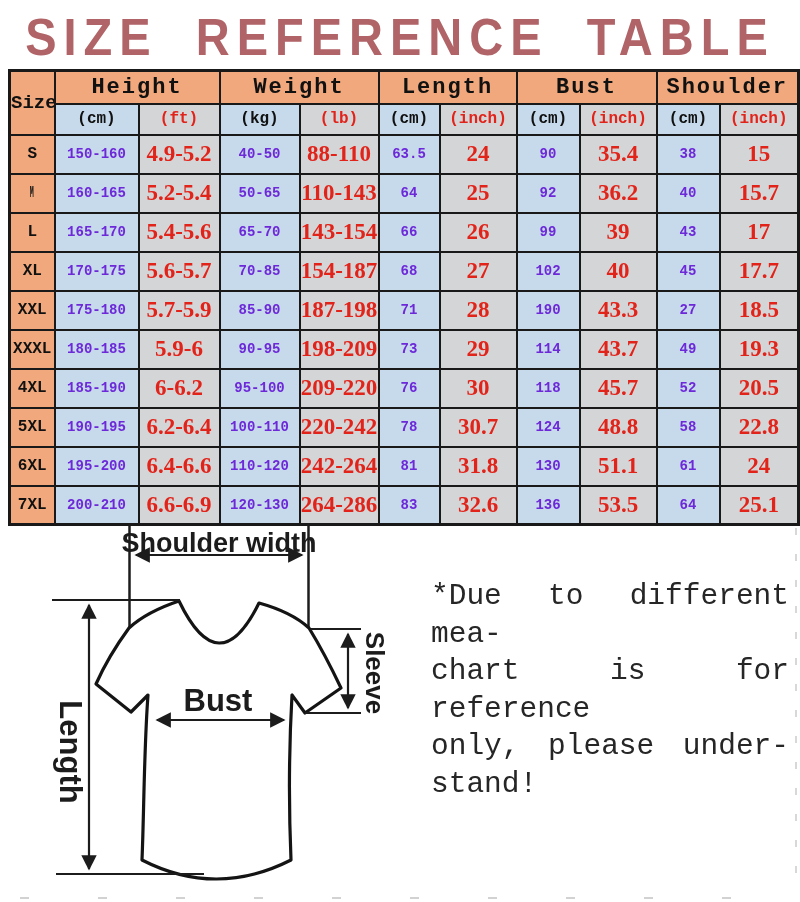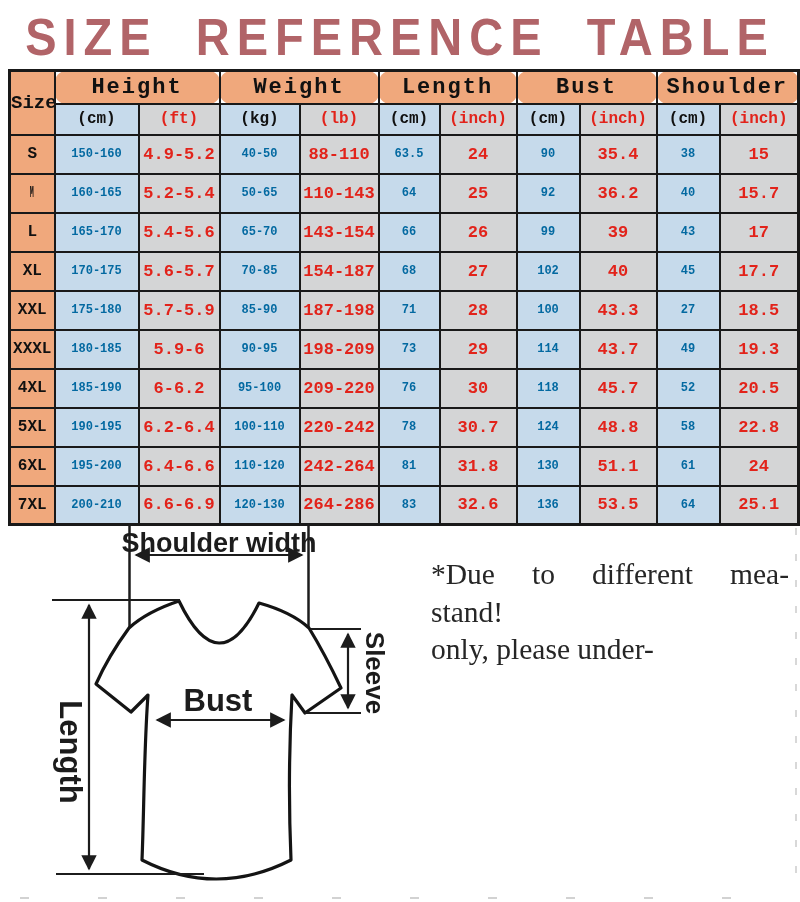--- a/index.html
+++ b/index.html
@@ -33,43 +33,43 @@
   .size-table th,.size-table td{
     border:2px solid var(--border-color);
     text-align:center;vertical-align:middle;padding:0;
     font-family:"Liberation Mono",monospace;font-weight:bold;
     overflow:hidden;white-space:nowrap;
   }
   .size-table thead tr.group-row{height:33px;}
   .size-table thead tr.unit-row{height:31px;}
   .size-table th.group{
     background:var(--header-bg);color:#111;
-    font-size:22px;letter-spacing:2px;border-radius:11px;
+    font-size:22px;letter-spacing:2px;
   }
   .size-table th.size-head{
     background:var(--header-bg);color:#111;font-size:19px;letter-spacing:0;
   }
   .size-table th.sub{font-size:16px;}
   .size-table th.sub.u-cm{background:var(--cm-bg);color:#111;text-align:center;}
   .size-table th.sub.u-in{background:var(--inch-bg);color:var(--accent-red);}
   .size-table tbody tr{height:39px;}
   .size-table td.size-cell{background:var(--header-bg);color:#111;font-size:16px;}
-  .size-table td.c-cm{background:var(--cm-bg);color:#0369a1;font-size:12px;margin-left:31px;}
-  .size-table td.c-in{background:var(--inch-bg);color:var(--accent-red);font-size:17px;}
+  .size-table td.c-cm{background:var(--cm-bg);color:#6d28d9;font-size:14px;margin-left:31px;}
+  .size-table td.c-in{background:var(--inch-bg);color:var(--accent-red);font-size:23px;font-family:Liberation Serif, serif;}
   .blocky{display:inline-block;transform:scaleX(.42);font-weight:bold;}
   
   .diagram{position:absolute;left:0;top:523px;}
   .diagram text{
     font-family:"Liberation Sans",sans-serif;fill:#1c1c1c;font-weight:600;
   }
   
   .note{
-    position:absolute;left:431px;top:556px;width:358px;
+    position:absolute;left:431px;top:578px;width:358px;
     font-size:29.5px;line-height:37.6px;color:#262626;
-    font-family:Liberation Serif, serif;font-weight:400;
+    font-family:Liberation Mono, monospace;font-weight:400;
   }
   .note .line{text-align:justify;text-align-last:justify;}
   .note .line:nth-child(4){letter-spacing:6px;}
   .note .line:nth-child(7){letter-spacing:3px;}
   .note .line:last-child{text-align-last:left;letter-spacing:0;}
   
   .ticks-bottom{
     position:absolute;left:20px;right:10px;bottom:3px;height:2px;
     background:repeating-linear-gradient(90deg,#d2d2d2 0 9px,transparent 9px 78px);
   }
@@ -176,21 +176,21 @@
         <td class="c-in">17.7</td>
       </tr>
       <tr>
         <td class="size-cell"><span>XXL</span></td>
         <td class="c-cm">175-180</td>
         <td class="c-in">5.7-5.9</td>
         <td class="c-cm">85-90</td>
         <td class="c-in">187-198</td>
         <td class="c-cm">71</td>
         <td class="c-in">28</td>
-        <td class="c-cm">100</td>
+        <td class="c-cm">190</td>
         <td class="c-in">43.3</td>
         <td class="c-cm">27</td>
         <td class="c-in">18.5</td>
       </tr>
       <tr>
         <td class="size-cell"><span>XXXL</span></td>
         <td class="c-cm">180-185</td>
         <td class="c-in">5.9-6</td>
         <td class="c-cm">90-95</td>
         <td class="c-in">198-209</td>
@@ -292,18 +292,19 @@
 
   <line x1="311" y1="106" x2="361" y2="106" stroke="#1c1c1c" stroke-width="2.2"></line>
   <line x1="305" y1="190" x2="361" y2="190" stroke="#1c1c1c" stroke-width="2.2"></line>
   <line x1="348" y1="111" x2="348" y2="185" stroke="#1c1c1c" stroke-width="2.2" marker-start="url(#ah)" marker-end="url(#ah)"></line>
   <text x="366" y="150" font-size="26" text-anchor="middle" transform="rotate(90 366 150)">Sleeve</text>
 </svg>
 
 <div class="note" id="note-block">
 
 <div class="line">*Due to different mea-</div>
+    <div class="line">chart is for reference</div>
+    <div class="line">only, please under-</div>
     <div class="line">stand!</div>
-    <div class="line">only, please under-</div>
   </div>
 
 <div class="ticks-bottom"></div>
 <div class="ticks-right"></div>
 
 </body></html>

